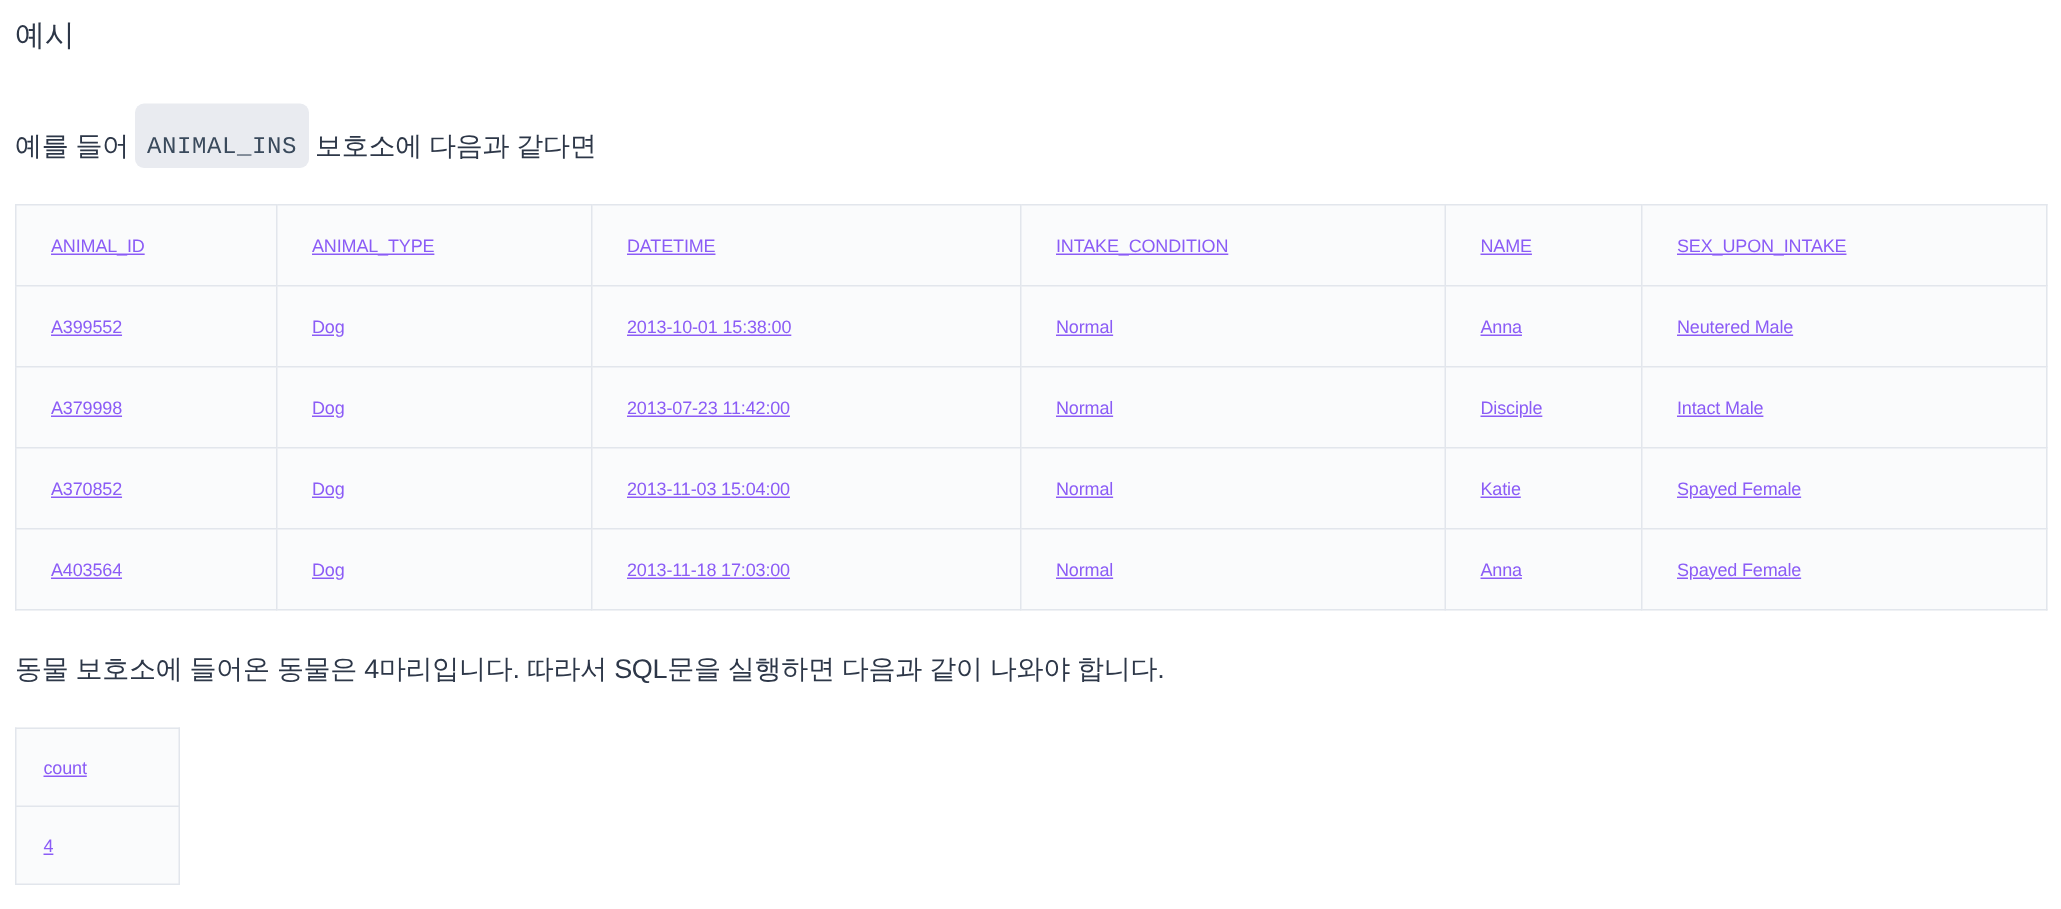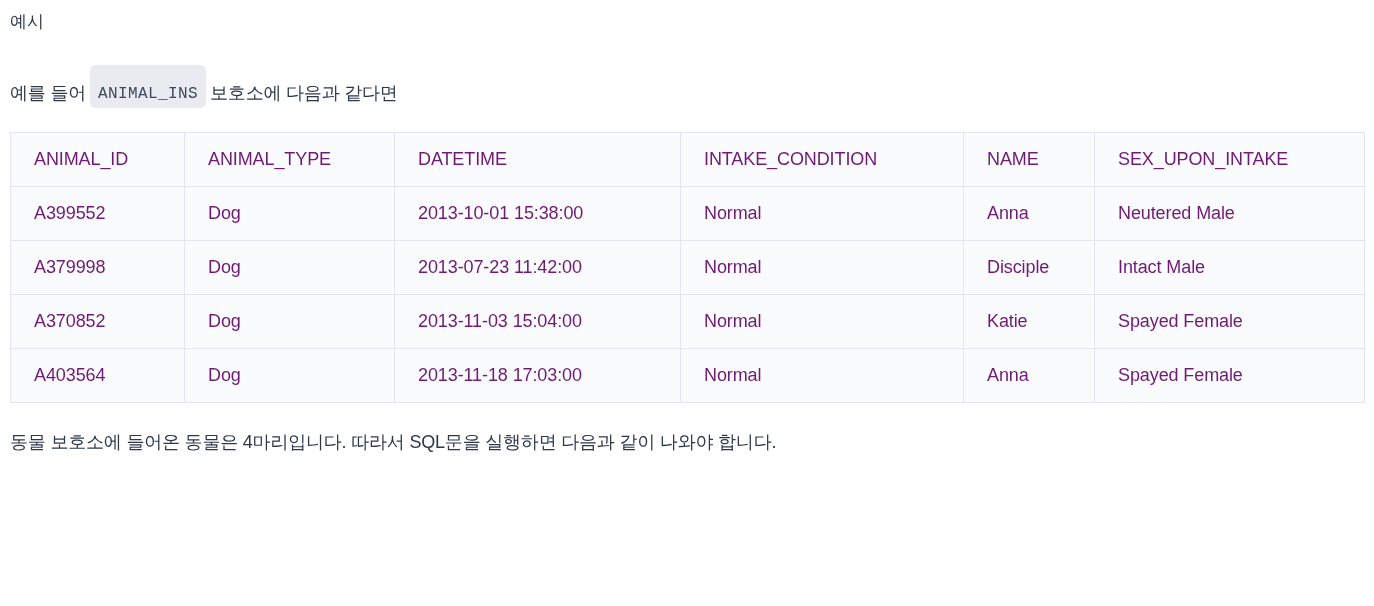--- a/index.html
+++ b/index.html
@@ -19,21 +19,21 @@
     width: 1374px;
     height: 606px;
     box-sizing: border-box;
     padding: 0 10px;
   }
 
   
   .section-heading {
     margin: 0;
     padding-top: 10px;
-    font-size: 17px;
+    font-size: 20px;
     font-weight: 400;
     line-height: 1.45;
     color: #2d3748;
     letter-spacing: -0.1px;
   }
   .para {
     margin: 0;
     font-size: 18px;
     font-weight: 400;
     line-height: 1.5;
@@ -56,22 +56,23 @@
     line-height: 1.25;
     letter-spacing: 0.4px;
     vertical-align: 1px;
   }
 
   
   .data-table {
     border-collapse: collapse;
     table-layout: fixed;
     background: #fafbfc;
-    font-size: 18px;
-    color: #701a75;
+    font-size: 12px;
+    color: #8b5cf6;
+    text-decoration: underline;
   }
   .data-table th,
   .data-table td {
     border: 1px solid #e2e6ec;
     text-align: left;
     font-weight: 400;
     letter-spacing: -0.1px;
     white-space: nowrap;
     overflow: hidden;
   }
@@ -167,14 +168,26 @@
         <td>2013-11-18 17:03:00</td>
         <td>Normal</td>
         <td>Anna</td>
         <td>Spayed Female</td>
       </tr>
     </tbody>
   </table>
 
   <p class="para para-result">동물 보호소에 들어온 동물은 4마리입니다. 따라서 SQL문을 실행하면 다음과 같이 나와야 합니다.</p>
 
+  <table class="data-table table-count">
+    <thead>
+      <tr>
+        <th>count</th>
+      </tr>
+    </thead>
+    <tbody>
+      <tr>
+        <td>4</td>
+      </tr>
+    </tbody>
+  </table>
 
 </div>
 
 </body></html>

